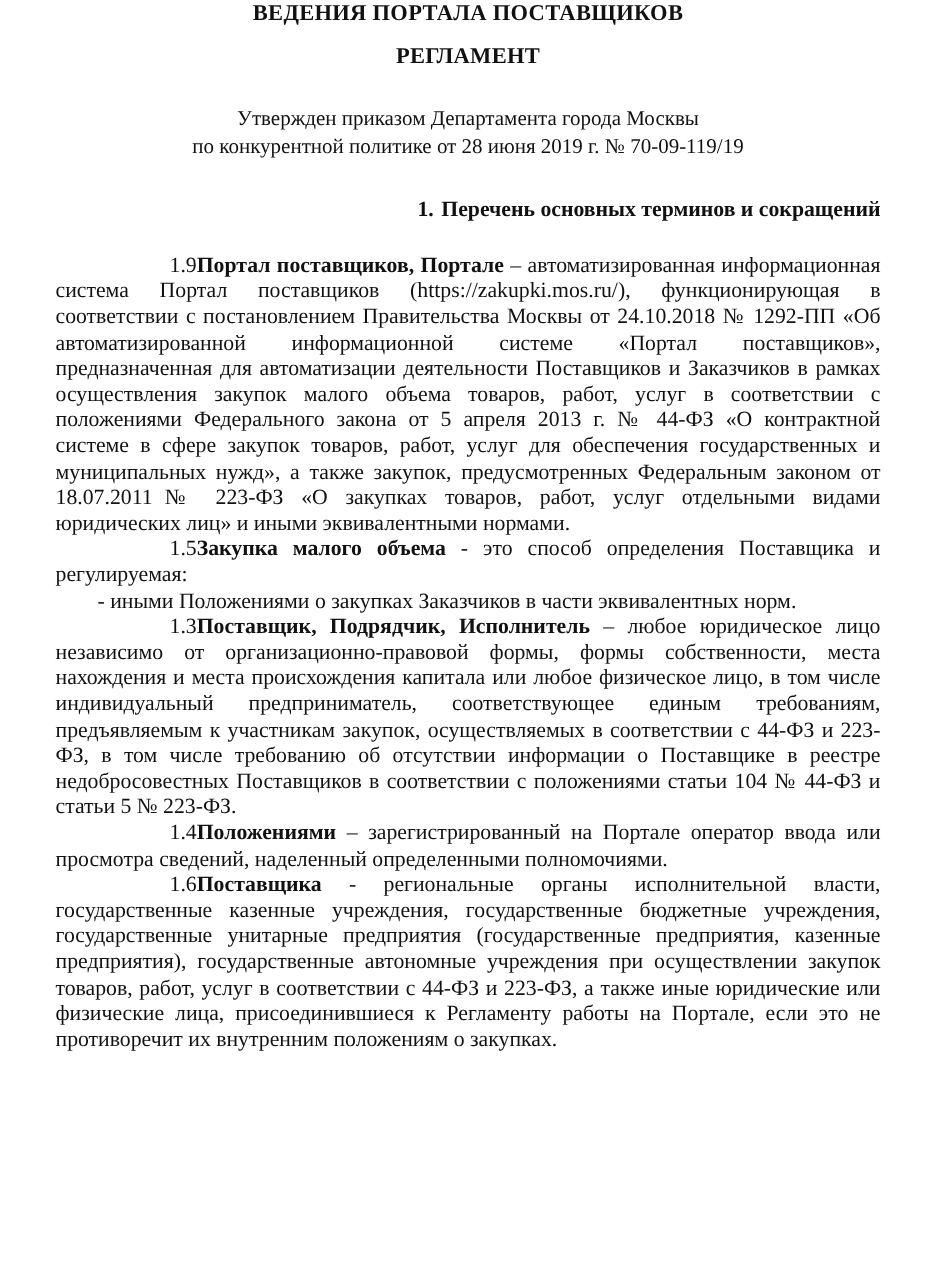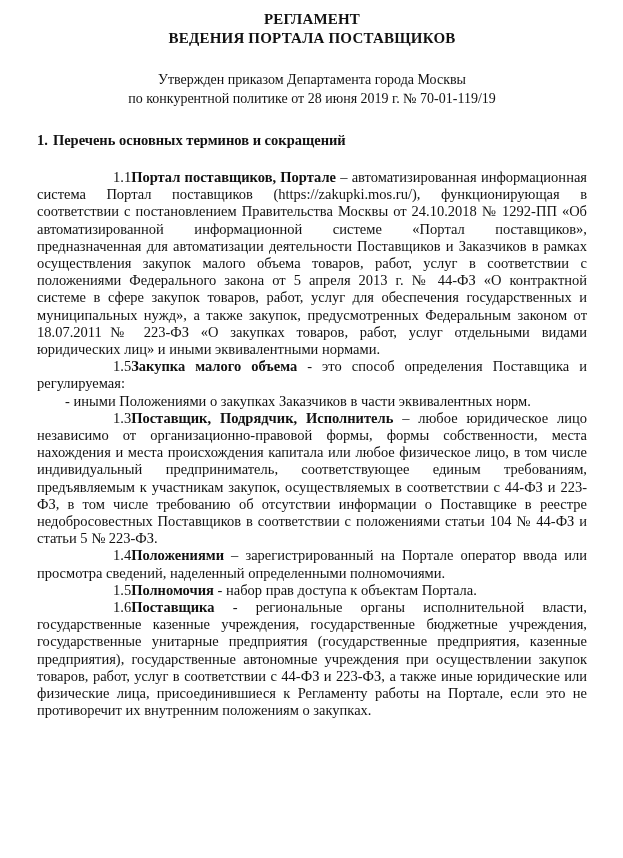--- a/index.html
+++ b/index.html
@@ -41,21 +41,21 @@
 
   .approval {
     text-align: center;
     font-size: 14px;
     line-height: 19px;
     margin: 0;
   }
   .approval-block { margin-top: 22px; }
 
   .section-heading {
-    text-align: left;
+    text-align: right;
     font-weight: bold;
     font-size: 14.5px;
     line-height: 19px;
     margin: 0;
     margin-top: 23px;
   }
   .section-heading .num { margin-right: 5px; }
 
   .body-block { margin-top: 19px; }
 
@@ -81,37 +81,37 @@
     font-weight: bold;
   }
 </style>
 </head>
 <body>
 
 <div class="page">
   <div class="content">
 
     <div>
+      <div class="doc-title title-line-2">ВЕДЕНИЯ ПОРТАЛА ПОСТАВЩИКОВ</div>
       <div class="doc-title title-line-1">РЕГЛАМЕНТ</div>
-      <div class="doc-title title-line-2">ВЕДЕНИЯ ПОРТАЛА ПОСТАВЩИКОВ</div>
     </div>
 
     <div class="approval-block">
       <div class="approval">Утвержден приказом Департамента города Москвы</div>
-      <div class="approval">по конкурентной политике от 28 июня 2019 г. № 70-01-119/19</div>
+      <div class="approval">по конкурентной политике от 28 июня 2019 г. № 70-09-119/19</div>
     </div>
 
     <div class="section-heading">
       <span class="num">1.</span><span>Перечень основных терминов и сокращений</span>
     </div>
 
     <div class="body-block">
 
       <p class="para indent">
-        <span class="num-label">1.1</span><b class="term">Портал поставщиков, Портале</b>
+        <span class="num-label">1.9</span><b class="term">Портал поставщиков, Портале</b>
         <span>–</span>
         <span>автоматизированная информационная система Портал поставщиков (https://zakupki.mos.ru/), функционирующая в соответствии с постановлением Правительства Москвы от 24.10.2018 № 1292-ПП «Об автоматизированной информационной системе «Портал поставщиков», предназначенная для автоматизации деятельности Поставщиков и Заказчиков в рамках осуществления закупок малого объема товаров, работ, услуг в соответствии с положениями Федерального закона от 5 апреля 2013 г. № 44-ФЗ «О контрактной системе в сфере закупок товаров, работ, услуг для обеспечения государственных и муниципальных нужд», а также закупок, предусмотренных Федеральным законом от 18.07.2011№ 223-ФЗ «О закупках товаров, работ, услуг отдельными видами юридических лиц» и иными эквивалентными нормами.</span>
       </p>
 
       <p class="para indent">
         <span class="num-label">1.5</span><b class="term">Закупка малого объема</b>
         <span>-</span>
         <span>это способ определения Поставщика и регулируемая:</span>
       </p>
 
@@ -122,25 +122,20 @@
         <span>–</span>
         <span>любое юридическое лицо независимо от организационно-правовой формы, формы собственности, места нахождения и места происхождения капитала или любое физическое лицо, в том числе индивидуальный предприниматель, соответствующее единым требованиям, предъявляемым к участникам закупок, осуществляемых в соответствии с 44-ФЗ и 223-ФЗ, в том числе требованию об отсутствии информации о Поставщике в реестре недобросовестных Поставщиков в соответствии с положениями статьи 104 № 44-ФЗ и статьи 5 № 223-ФЗ.</span>
       </p>
 
       <p class="para indent">
         <span class="num-label">1.4</span><b class="term">Положениями</b>
         <span>–</span>
         <span>зарегистрированный на Портале оператор ввода или просмотра сведений, наделенный определенными полномочиями.</span>
       </p>
 
-      <p class="para indent">
-        <span class="num-label">1.5</span><b class="term">Полномочия</b>
-        <span>-</span>
-        <span>набор прав доступа к объектам Портала.</span>
-      </p>
 
       <p class="para indent">
         <span class="num-label">1.6</span><b class="term">Поставщика</b>
         <span>-</span>
         <span>региональные органы исполнительной власти, государственные казенные учреждения, государственные бюджетные учреждения, государственные унитарные предприятия (государственные предприятия, казенные предприятия), государственные автономные учреждения при осуществлении закупок товаров, работ, услуг в соответствии с 44-ФЗ и 223-ФЗ, а также иные юридические или физические лица, присоединившиеся к Регламенту работы на Портале, если это не противоречит их внутренним положениям о закупках.</span>
       </p>
 
     </div>
   </div>
 </div>

